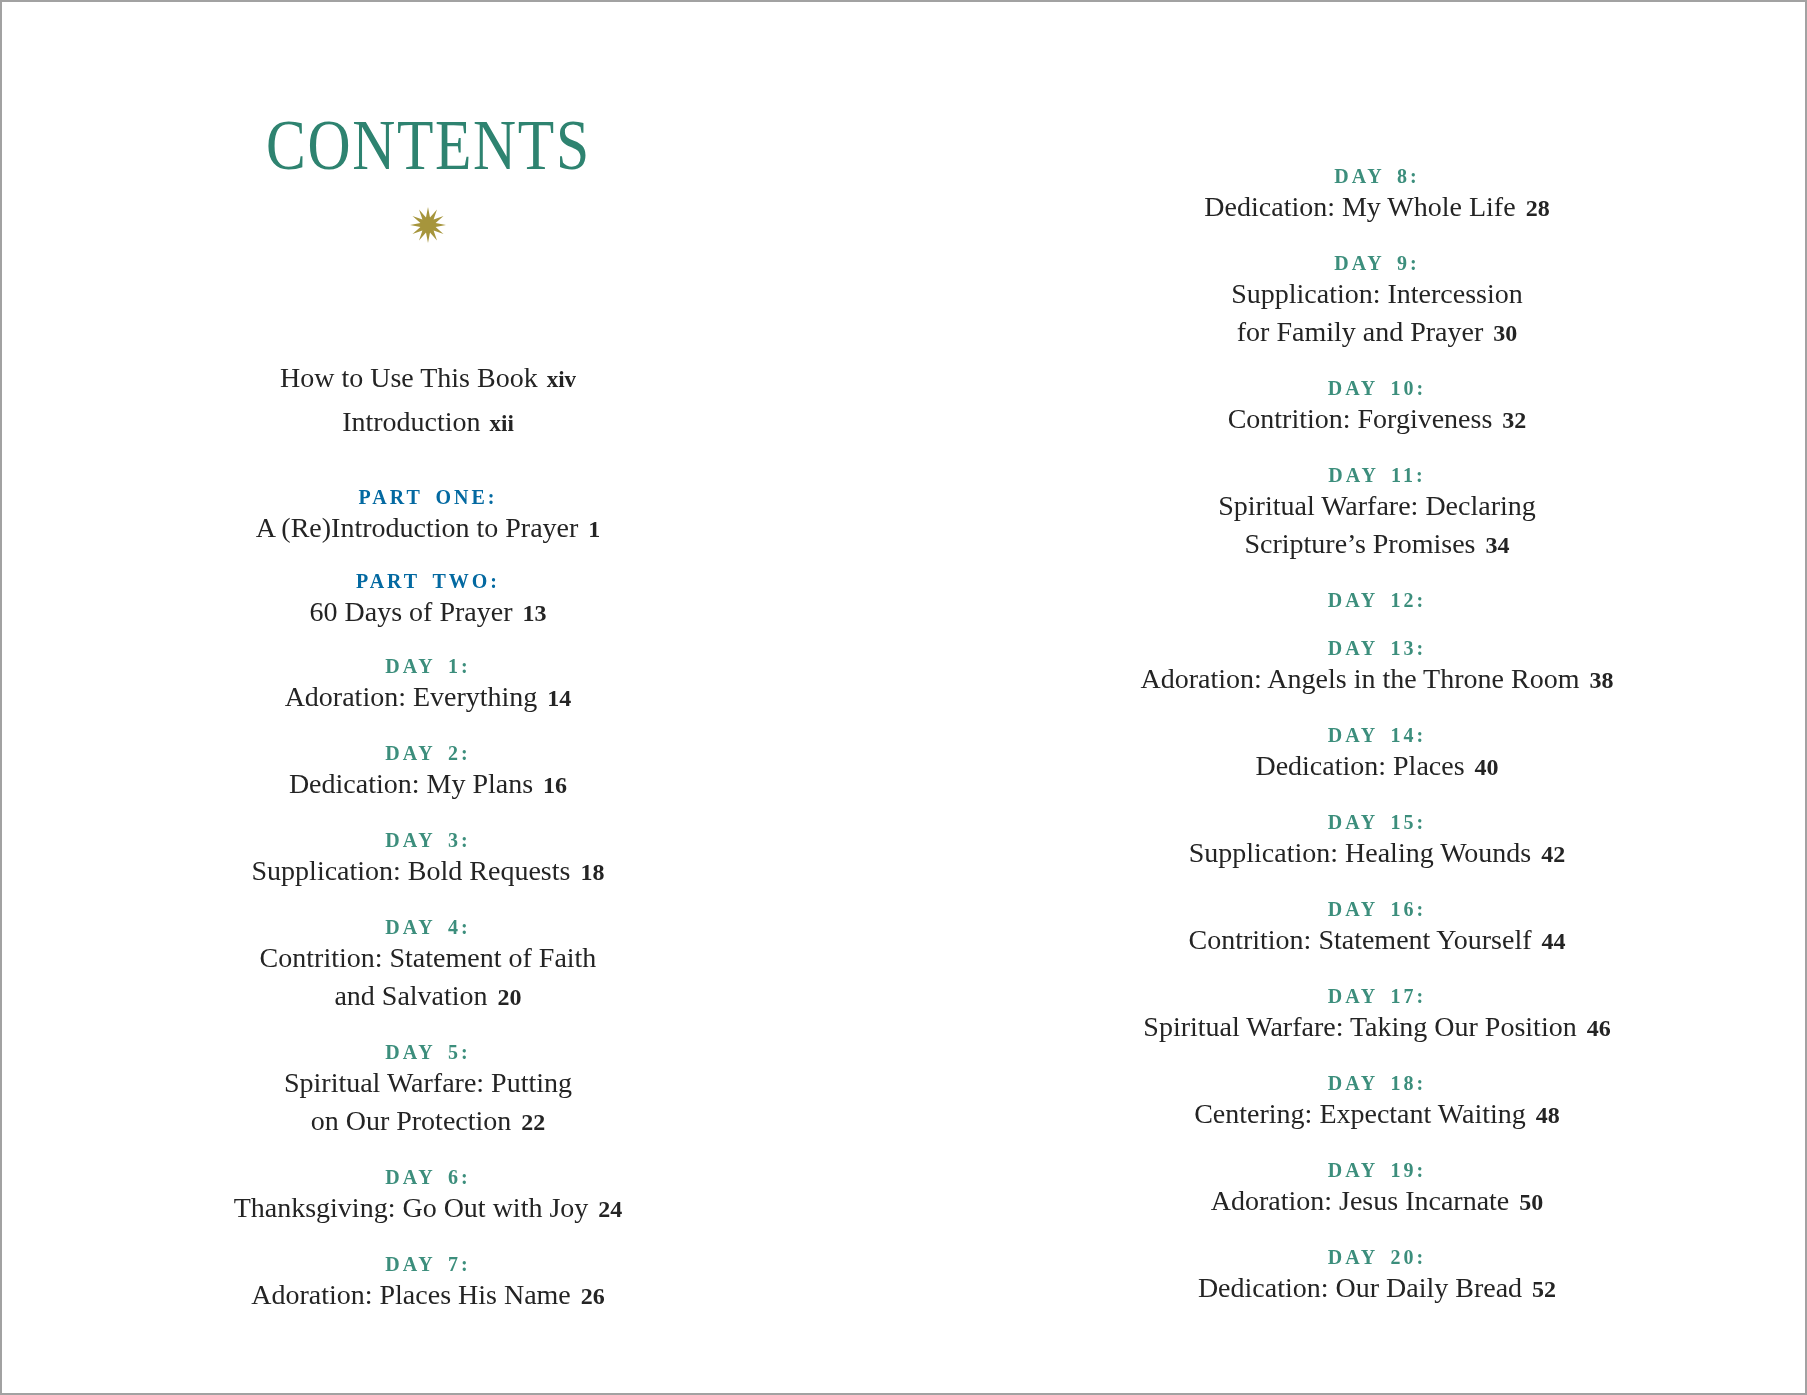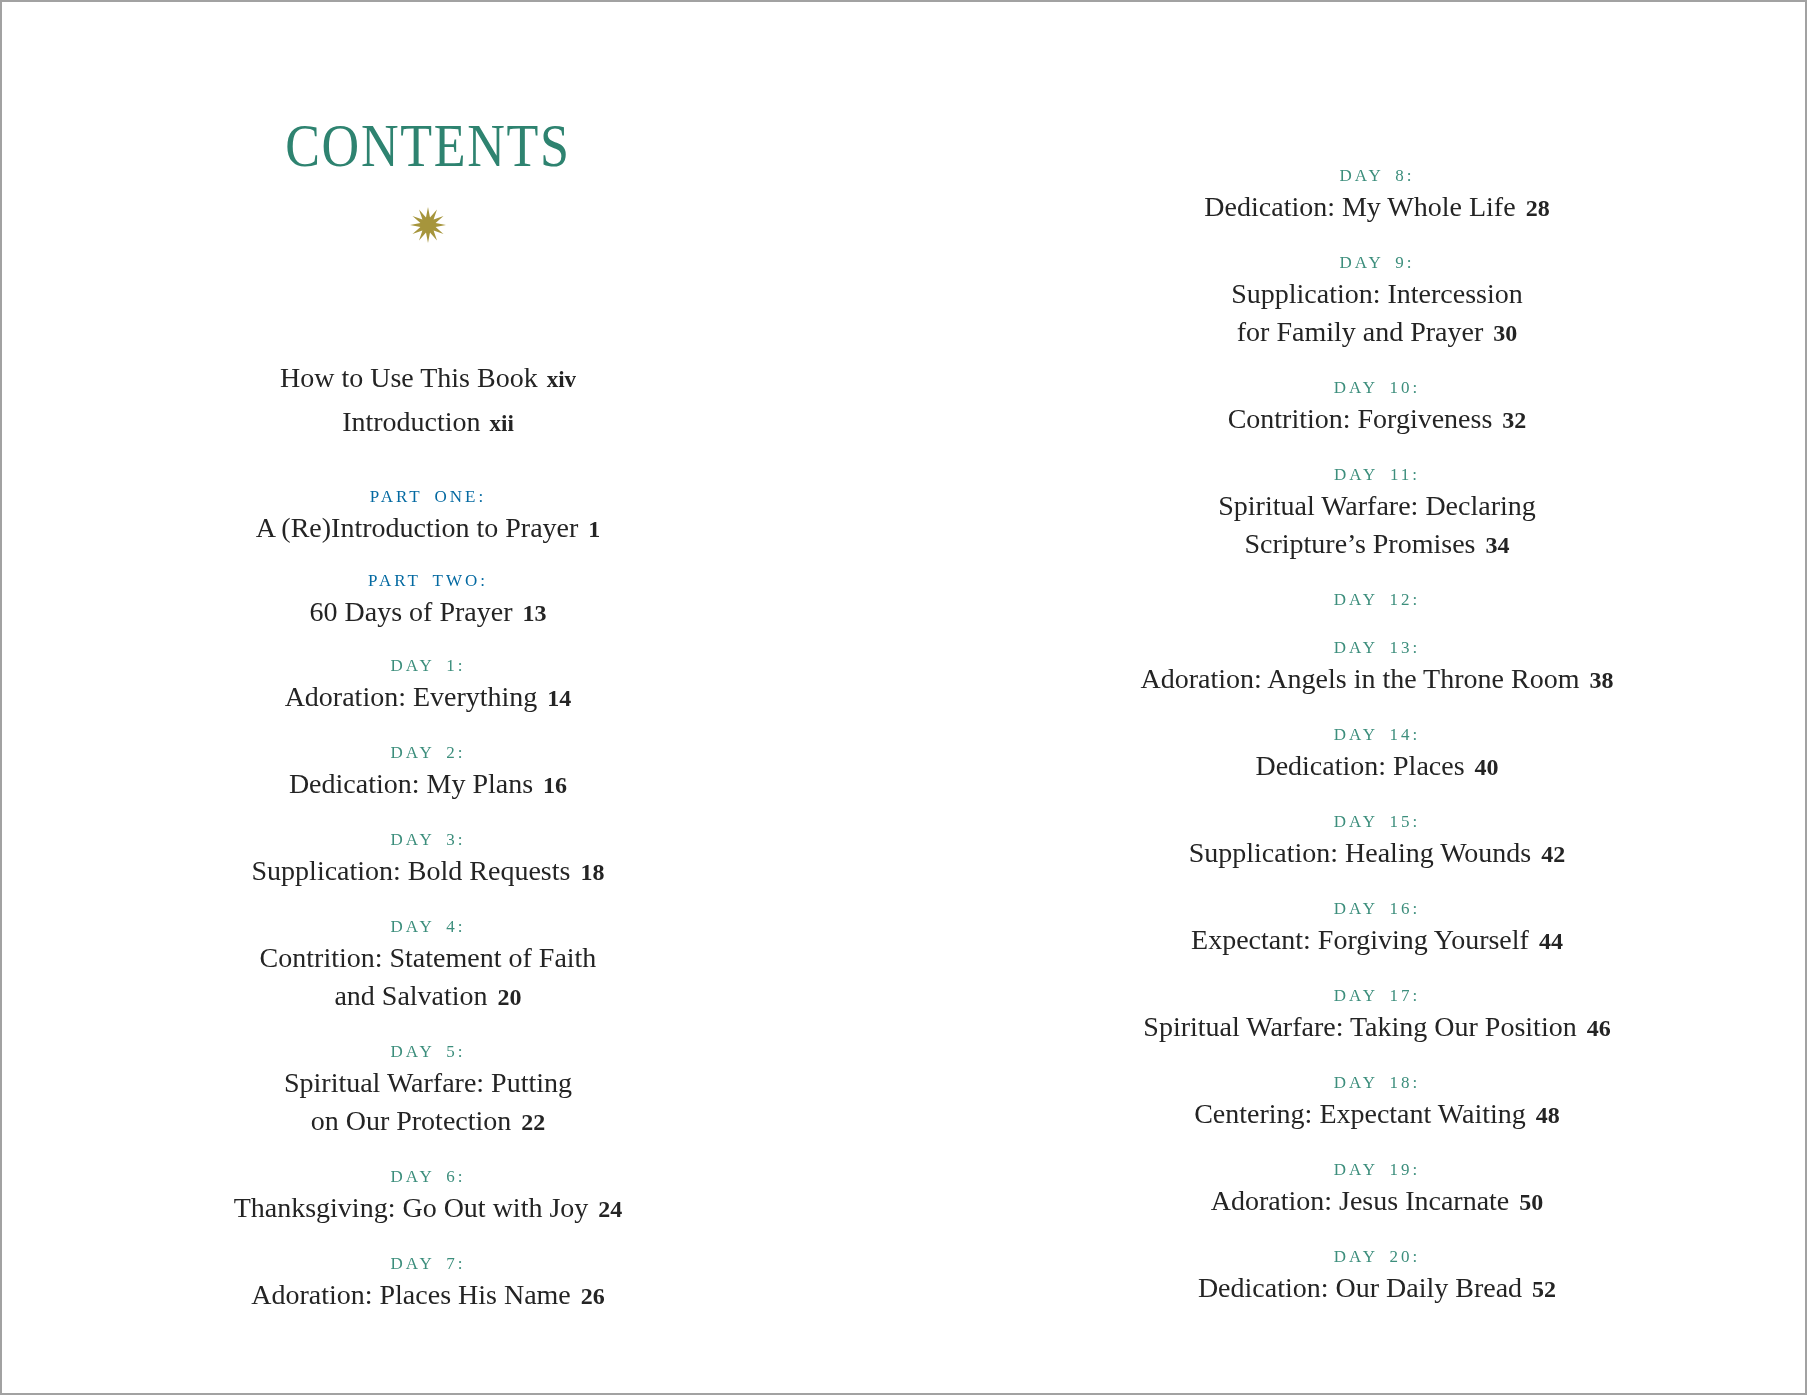--- a/index.html
+++ b/index.html
@@ -20,21 +20,21 @@
     display: flex;
     flex-direction: column;
     align-items: center;
     text-align: center;
   }
   .col-left  { left: 146px; width: 560px; }
   .col-right { left: 1095px; width: 560px; }
 
   .title {
     margin: 112px 0 0 0;
-    font-size: 62px;
+    font-size: 71px;
     line-height: 62px;
     font-weight: normal;
     color: #2e8370;
     letter-spacing: 2px;
     white-space: nowrap;
   }
   .title-inner { display: inline-block; transform: scaleX(0.84); transform-origin: center; }
 
   .star { margin-top: 30px; height: 40px; }
 
@@ -46,23 +46,23 @@
   }
 
   .parts-section { margin-top: 41px; }
   .days-section  { margin-top: 1px; }
   .col-right .days-section { margin-top: 163px; }
 
   .toc-block { margin-bottom: 26px; }
   .part-block { margin-bottom: 23px; }
 
   .block-label {
-    font-size: 17px;
+    font-size: 20px;
     line-height: 22px;
-    font-weight: normal;
+    font-weight: bold;
     letter-spacing: 3px;
     word-spacing: 5px;
     white-space: nowrap;
   }
   .label-teal { color: #3c8e7c; }
   .label-gold { color: #0369a1; }
 
   .entry-line {
     font-size: 28px;
     line-height: 36px;
@@ -233,21 +233,21 @@
       <div class="toc-block">
         <div class="block-label label-teal">DAY 15:</div>
         <div class="entry-line">
           <span>Supplication: Healing Wounds</span><b class="pg">42</b>
         </div>
       </div>
 
       <div class="toc-block">
         <div class="block-label label-teal">DAY 16:</div>
         <div class="entry-line">
-          <span>Expectant: Forgiving Yourself</span><b class="pg">44</b>
+          <span>Contrition: Statement Yourself</span><b class="pg">44</b>
         </div>
       </div>
 
       <div class="toc-block">
         <div class="block-label label-teal">DAY 17:</div>
         <div class="entry-line">
           <span>Spiritual Warfare: Taking Our Position</span><b class="pg">46</b>
         </div>
       </div>
 

